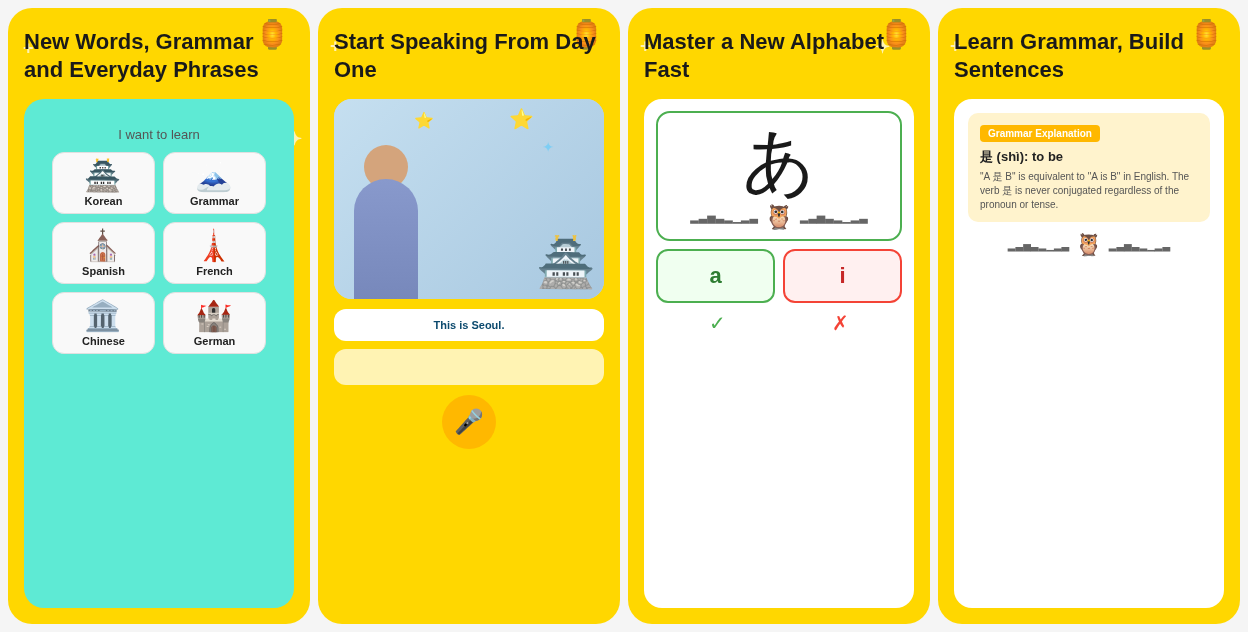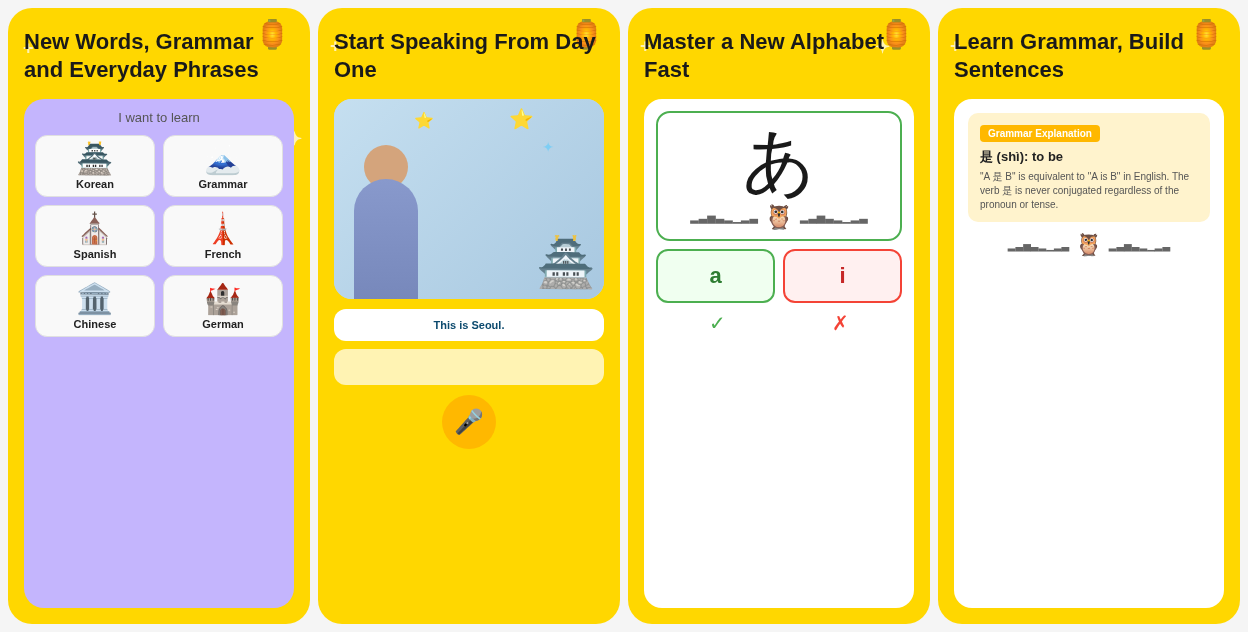--- a/index.html
+++ b/index.html
@@ -33,23 +33,23 @@
       text-align: left;
       width: 100%;
       line-height: 1.25;
       margin-bottom: 16px;
       z-index: 2;
       position: relative;
     }
 
     
     .phone-card {
-      background: #c4b5fd;
+      background: #5eead4;
       border-radius: 20px;
-      padding: 11px;
+      padding: 28px;
       width: 100%;
       flex: 1;
       display: flex;
       flex-direction: column;
       align-items: center;
       z-index: 2;
       position: relative;
     }
 
     .i-want-label {

